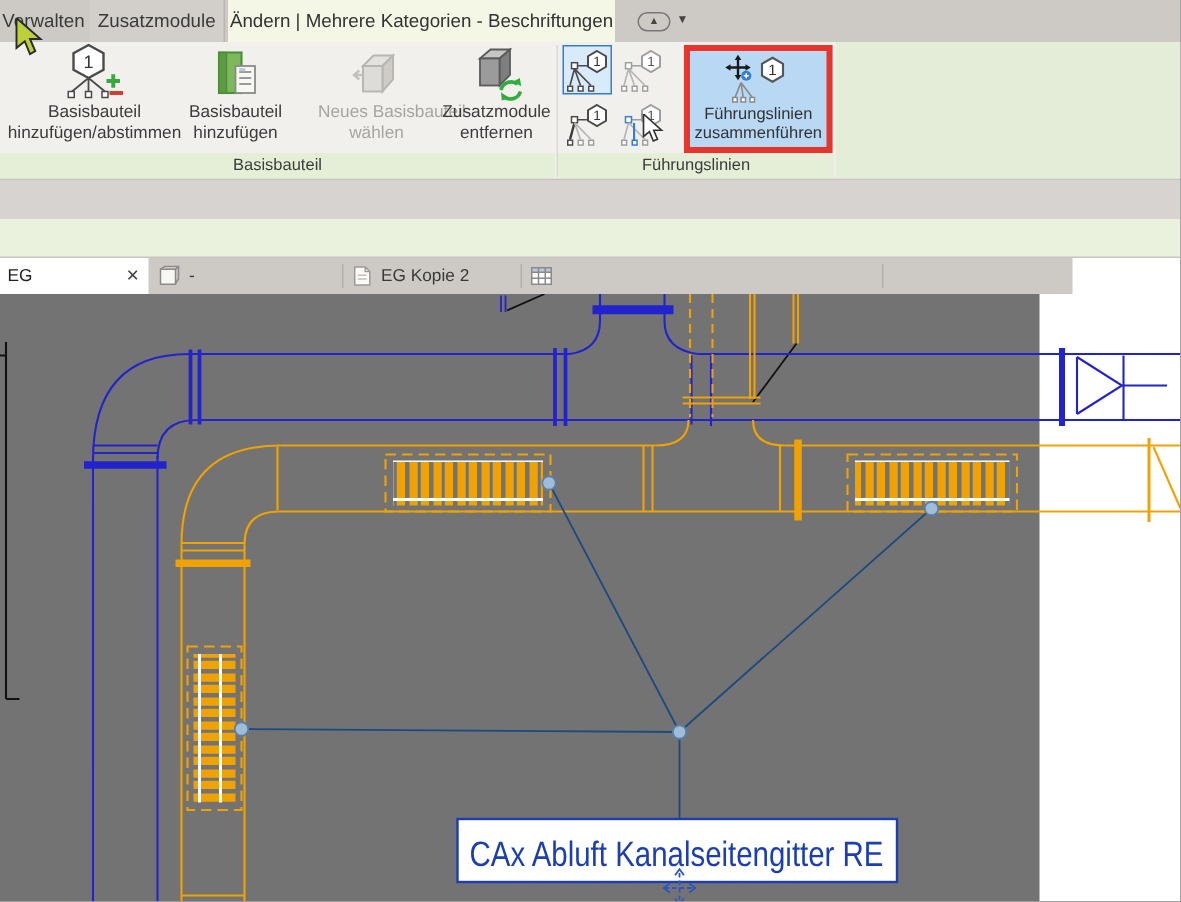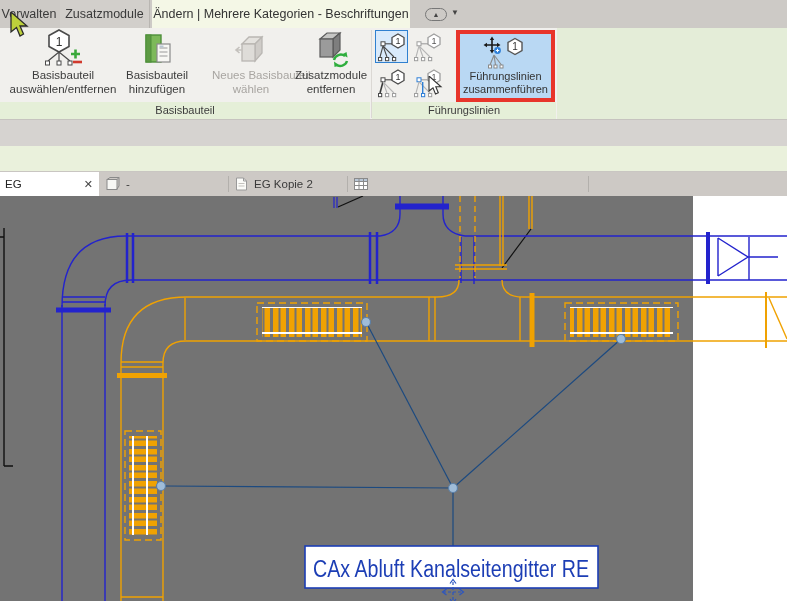--- a/index.html
+++ b/index.html
@@ -33,21 +33,21 @@
   
   .redbox { position:absolute; left:456px; top:2px; width:99px; height:72px;
             border:4px solid #e8352b; background:#b9d8f3; }
   .mergebtn { width:100%; height:100%; display:flex; flex-direction:column; align-items:center; }
   .mergebtn .lbl { font-size:11px; line-height:13px; color:#333; white-space:nowrap; }
   
   .band-gray { position:absolute; left:0; top:120px; width:787px; height:26px; background:#d6d3d0; }
   .options-bar { position:absolute; left:0; top:146px; width:787px; height:26px; background:#eaf1dc;
                  border-bottom:1px solid #c9c6c2; }
   
-  .viewtabs { position:absolute; left:0; top:172px; width:787px; height:24px; background:#cdc9c5; }
+  .viewtabs { position:absolute; left:0; top:172px; width:715px; height:24px; background:#cdc9c5; }
   .vtab { position:absolute; top:0; height:24px; line-height:24px; font-size:11.5px; color:#3a3a3a;
           display:flex; align-items:center; }
   .vtab .vic { margin-right:6px; display:inline-flex; }
   .vtab.active { background:#ffffff; color:#222; }
   .vtab .x { position:absolute; right:6px; font-size:11px; color:#444; }
   .vsep { position:absolute; top:4px; width:1px; height:16px; background:#b3b0ac; }
   
   .canvas { position:absolute; left:0; top:196px; width:693px; height:405px; background:#737373; }
   svg text { font-family:"Liberation Sans", sans-serif; }
   .cursor-ov { position:absolute; pointer-events:none; }
@@ -75,21 +75,21 @@
           <text x="17" y="17.5" font-size="12" fill="#333" text-anchor="middle">1</text>
           <path d="M17,24 L6,33 M17,24 L17,33 M17,24 L28,33" stroke="#4a4a4a" stroke-width="1.2" fill="none"></path>
           <rect x="3.5" y="33" width="4" height="4" fill="#fff" stroke="#4a4a4a"></rect>
           <rect x="15" y="33" width="4" height="4" fill="#fff" stroke="#4a4a4a"></rect>
           <rect x="26" y="33" width="4" height="4" fill="#fff" stroke="#4a4a4a"></rect>
           <path d="M29,26 H38 M33.5,21.5 V30.5" stroke="#3aa83a" stroke-width="2.6" fill="none"></path>
           <path d="M31,34 H40" stroke="#d13a2e" stroke-width="2.6" fill="none"></path>
         </svg>
       </div>
       <div class="lbl">Basisbauteil</div>
-      <div class="lbl">auswählen/entfernen</div>
+      <div class="lbl">hinzufügen/abstimmen</div>
     </div>
 
     <div class="rbtn" style="left:122px;width:70px;">
       <div class="ric">
         <svg width="34" height="36" viewBox="0 0 34 36">
           <rect x="6" y="3" width="15" height="27" fill="#7db95a" stroke="#4e8f3a" stroke-width="1.4"></rect>
           <rect x="6" y="3" width="5" height="27" fill="#5d9a43" stroke="#4e8f3a" stroke-width="1"></rect>
           <rect x="17" y="12" width="13" height="18" fill="#f7f7f4" stroke="#8a8a8a" stroke-width="1.2"></rect>
           <path d="M19.5,16 H27.5 M19.5,20 H27.5 M19.5,24 H27.5" stroke="#9a9a9a" stroke-width="1.2"></path>
           <rect x="19.5" y="13.5" width="4" height="2" fill="#b8c6d4"></rect>

